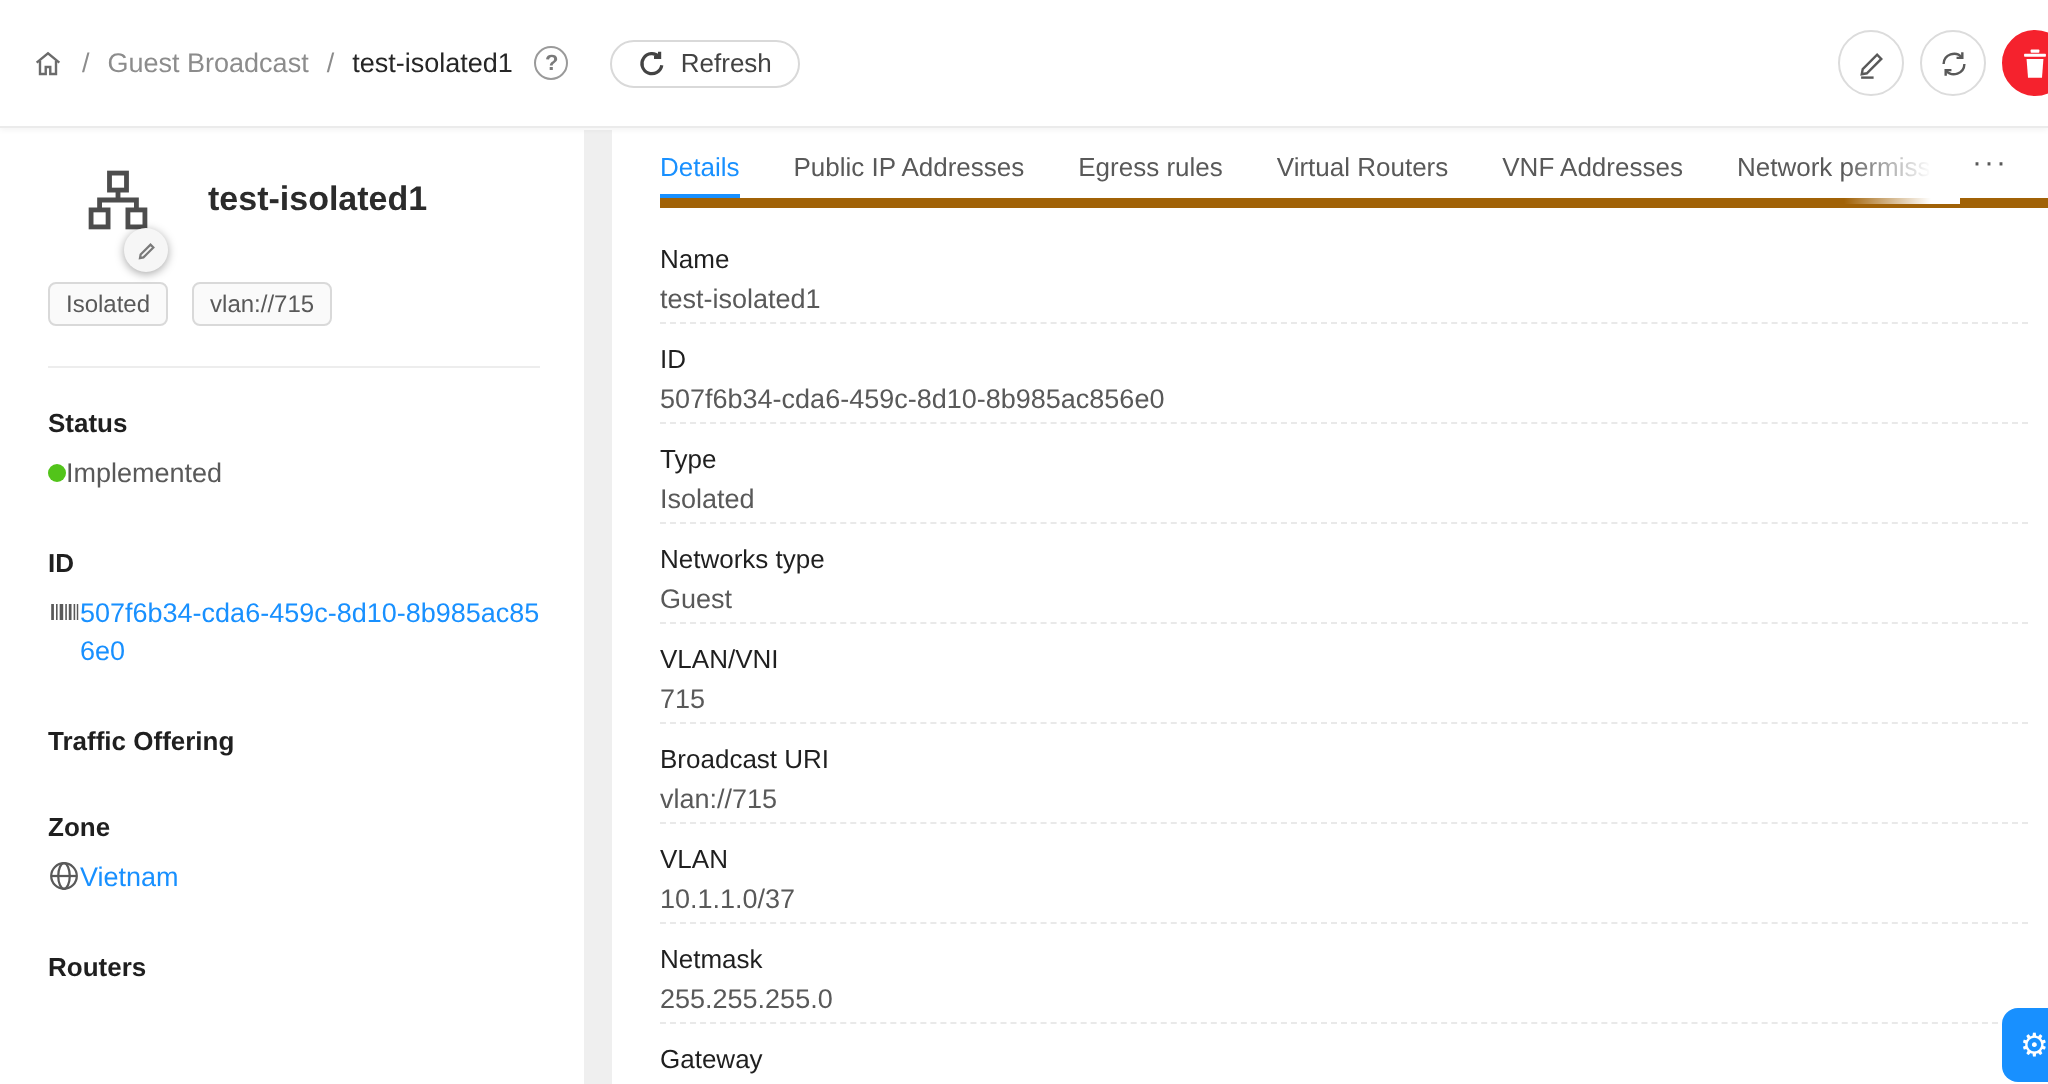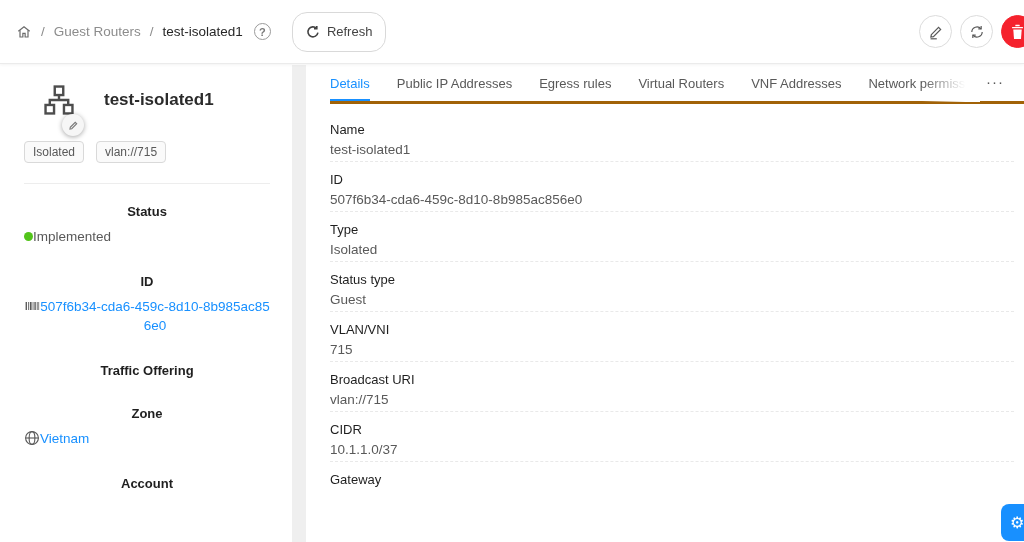--- a/index.html
+++ b/index.html
@@ -11,21 +11,21 @@
     border-bottom:1px solid #ebebeb; box-shadow:0 1px 3px rgba(0,0,0,.05);
     display:flex; align-items:center; padding:0 16px; z-index:5; }
   .crumbs { display:flex; align-items:center; gap:9px; font-size:13.5px; color:#8c8c8c; }
   .crumbs .sep { color:#8c8c8c; }
   .crumb-link { color:#8c8c8c; cursor:pointer; }
   .crumb-cur { color:#262626; }
   .help-circ { width:17px; height:17px; border-radius:50%; border:1.4px solid #9a9a9a;
     color:#7a7a7a; font-size:11px; font-weight:700; display:flex; align-items:center;
     justify-content:center; margin-left:2px; cursor:pointer; }
   .refresh-btn { display:flex; align-items:center; gap:7px; border:1px solid #d9d9d9;
-    border-radius:15px; height:40px; padding:0 13px; font-size:13px; color:#434343;
+    border-radius:15px; height:24px; padding:0 13px; font-size:13px; color:#434343;
     background:#fff; margin-left:12px; cursor:pointer; }
   .hdr-actions { position:absolute; right:-10px; top:15px; display:flex; gap:8px; }
   .circ-btn { width:33px; height:33px; border-radius:50%; border:1px solid #dcdcdc;
     background:#fff; display:flex; align-items:center; justify-content:center; cursor:pointer; }
   .circ-btn.danger { background:#f5222d; border-color:#f5222d; }
 
   
   .left-panel { position:absolute; top:65px; left:0; bottom:0; width:292px; background:#fff;
     padding:10px 22px 0 24px; overflow:hidden; }
   .panel-gap { position:absolute; top:65px; left:292px; bottom:0; width:14px; background:#efefef; }
@@ -35,30 +35,30 @@
   
   .p-head { display:flex; align-items:center; margin:8px 0 0 18px; }
   .res-title { margin-left:28px; font-size:17px; font-weight:600; color:#2b2b2b; }
   .edit-badge { position:absolute; left:62px; top:49px; width:22px; height:22px;
     border-radius:50%; background:#f6f6f6; box-shadow:0 1px 5px rgba(0,0,0,.35);
     display:flex; align-items:center; justify-content:center; cursor:pointer; z-index:2; }
   .tags { display:flex; gap:12px; margin-top:24px; }
   .tag { border:1px solid #d9d9d9; background:#fafafa; border-radius:4px; font-size:12px;
     color:#595959; padding:1px 8px; line-height:18px; }
   .divider { height:1px; background:#ededed; margin:20px 0 20px; }
-  .side-sec { margin-bottom:28px;text-align:center; }
+  .side-sec { margin-bottom:28px; }
   .side-label { font-weight:700; font-size:13px; color:#1f1f1f; margin-bottom:8px; }
   .side-val { display:flex; align-items:flex-start; font-size:13.5px;
     color:#595959; line-height:19px; }
   .side-val .sicon { flex:0 0 16px; margin-top:1px; }
   .dot { width:9px; height:9px; border-radius:50%; background:#52c41a; margin-top:5px; flex:0 0 9px; }
   .link { color:#1890ff; text-decoration:none; word-break:break-all; cursor:pointer; }
 
   
-  .tabsbar { height:39px; border-bottom:3px solid #a16207; position:relative;
+  .tabsbar { height:39px; border-bottom:5px solid #a16207; position:relative;
     display:flex; align-items:stretch; margin-right:0; }
   .tab-scroller { display:flex; gap:27px; overflow:hidden; margin-right:52px; }
   .tab { font-size:13px; color:#595959; line-height:38px; white-space:nowrap;
     cursor:pointer; border-bottom:2px solid transparent; }
   .tab.active { color:#1890ff; border-bottom-color:#1890ff; }
   .tabfade { position:absolute; right:44px; top:0; width:58px; height:37px;
     background:linear-gradient(90deg, rgba(255,255,255,0), #fff 75%); pointer-events:none; }
   .tab-more { position:absolute; right:20px; top:0; height:38px; line-height:34px;
     color:#595959; font-size:15px; letter-spacing:1px; cursor:pointer; }
 
@@ -80,21 +80,21 @@
 
 <div class="header">
   <div class="crumbs">
     <span>
       <svg width="16" height="16" viewBox="0 0 24 24" fill="none" stroke="#6b6b6b" stroke-width="1.8">
         <path d="M3.5 11 L12 4 L20.5 11"></path>
           <path d="M6 9.5 V19.5 H10.3 V14.2 H13.7 V19.5 H18 V9.5"></path>
       </svg>
     </span>
     <span class="sep">/</span>
-    <span class="crumb-link">Guest Routers</span>
+    <span class="crumb-link">Guest Broadcast</span>
     <span class="sep">/</span>
     <span class="crumb-cur">test-isolated1</span>
     <span class="help-circ">?</span>
     <button class="refresh-btn">
       <span>
         <svg width="14" height="14" viewBox="0 0 14 14" fill="none" stroke="#434343" stroke-width="1.6">
           <path d="M10.6 3.4 A5 5 0 1 0 11.9 7.6"></path>
           <polyline points="10.8,0.9 10.8,3.7 8,3.7"></polyline>
         </svg>
       </span>
@@ -187,21 +187,21 @@
           <circle cx="10" cy="10" r="8"></circle>
           <ellipse cx="10" cy="10" rx="3.6" ry="8"></ellipse>
           <path d="M2 10 H18"></path>
         </svg>
       </span>
       <a class="link">Vietnam</a>
     </div>
   </div>
 
   <div class="side-sec">
-    <div class="side-label">Account</div>
+    <div class="side-label">Routers</div>
 
   </div>
 
 </div>
 
 <div class="panel-gap"></div>
 
 <div class="main-panel">
   <div class="tabsbar">
     <div class="tab-scroller">
@@ -224,34 +224,38 @@
     </div>
     <div class="drow">
       <div class="dlabel">ID</div>
       <div class="dvalue">507f6b34-cda6-459c-8d10-8b985ac856e0</div>
     </div>
     <div class="drow">
       <div class="dlabel">Type</div>
       <div class="dvalue">Isolated</div>
     </div>
     <div class="drow">
-      <div class="dlabel">Status type</div>
+      <div class="dlabel">Networks type</div>
       <div class="dvalue">Guest</div>
     </div>
     <div class="drow">
       <div class="dlabel">VLAN/VNI</div>
       <div class="dvalue">715</div>
     </div>
     <div class="drow">
       <div class="dlabel">Broadcast URI</div>
       <div class="dvalue">vlan://715</div>
     </div>
     <div class="drow">
-      <div class="dlabel">CIDR</div>
+      <div class="dlabel">VLAN</div>
       <div class="dvalue">10.1.1.0/37</div>
+    </div>
+    <div class="drow">
+      <div class="dlabel">Netmask</div>
+      <div class="dvalue">255.255.255.0</div>
     </div>
     <div class="drow" style="border-bottom:none">
       <div class="dlabel">Gateway</div>
       <div class="dvalue"></div>
     </div>
   </div>
 </div>
 
 <div class="fab">
   <span>⚙</span>

